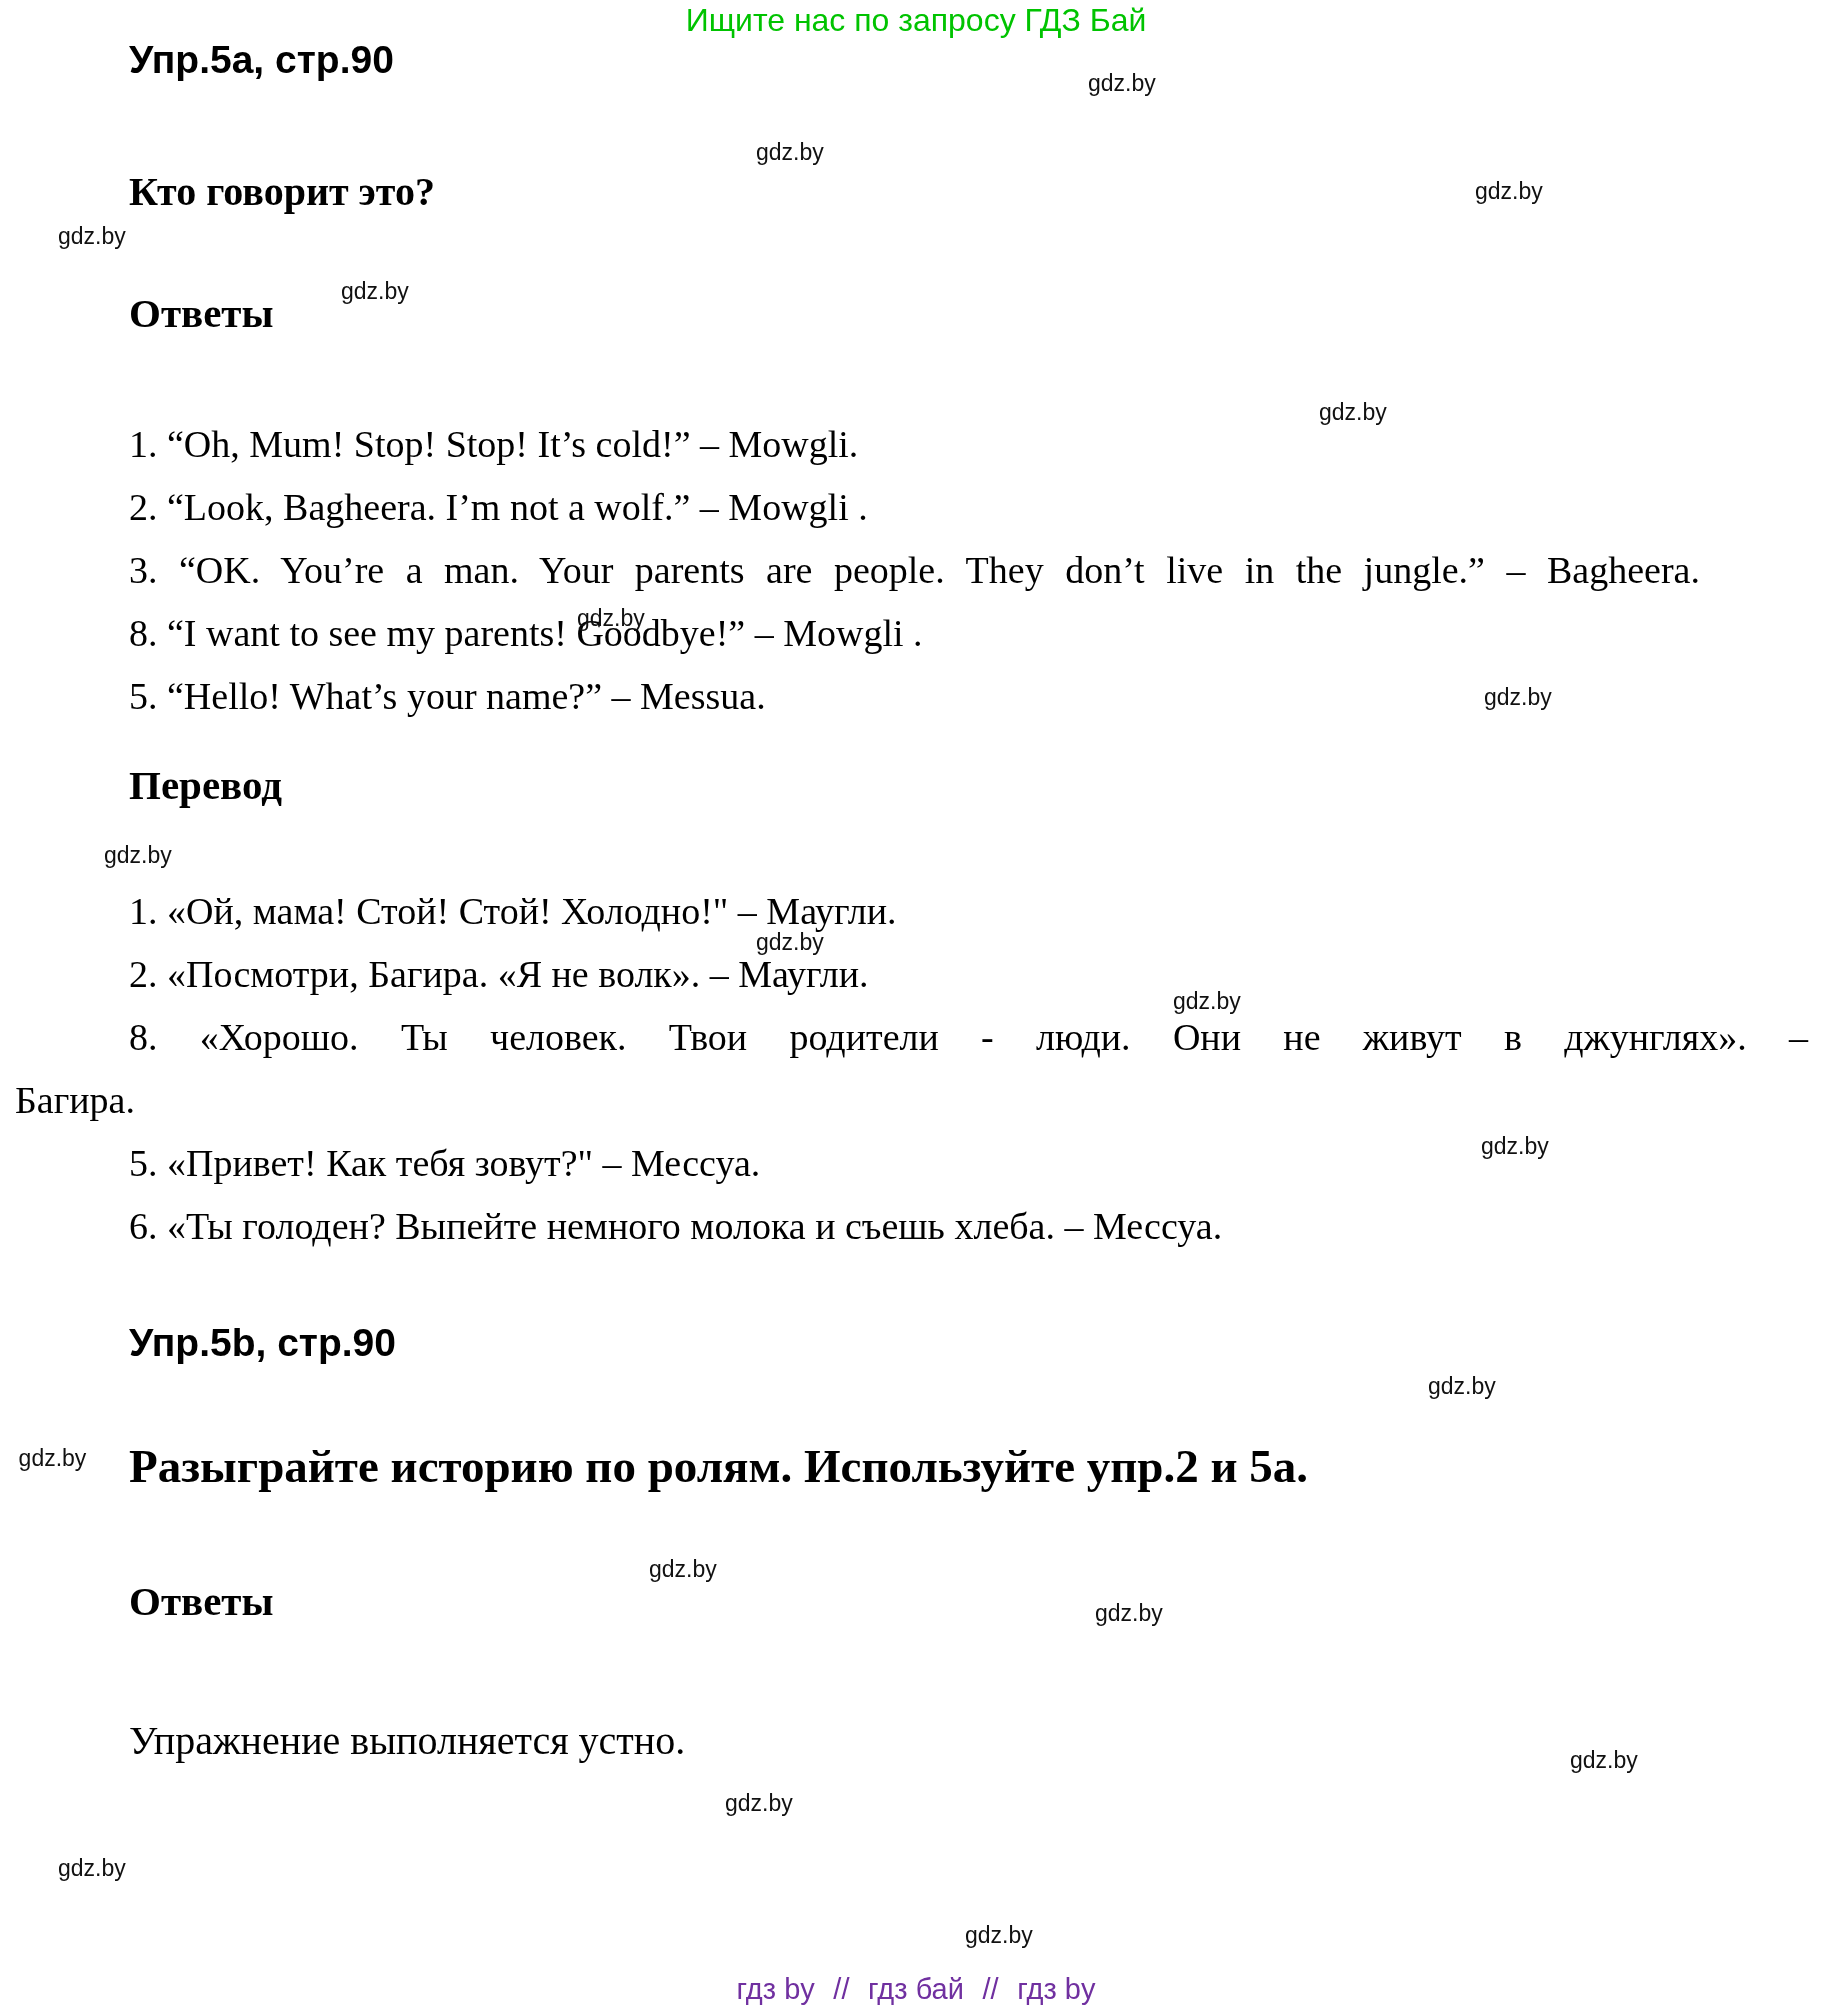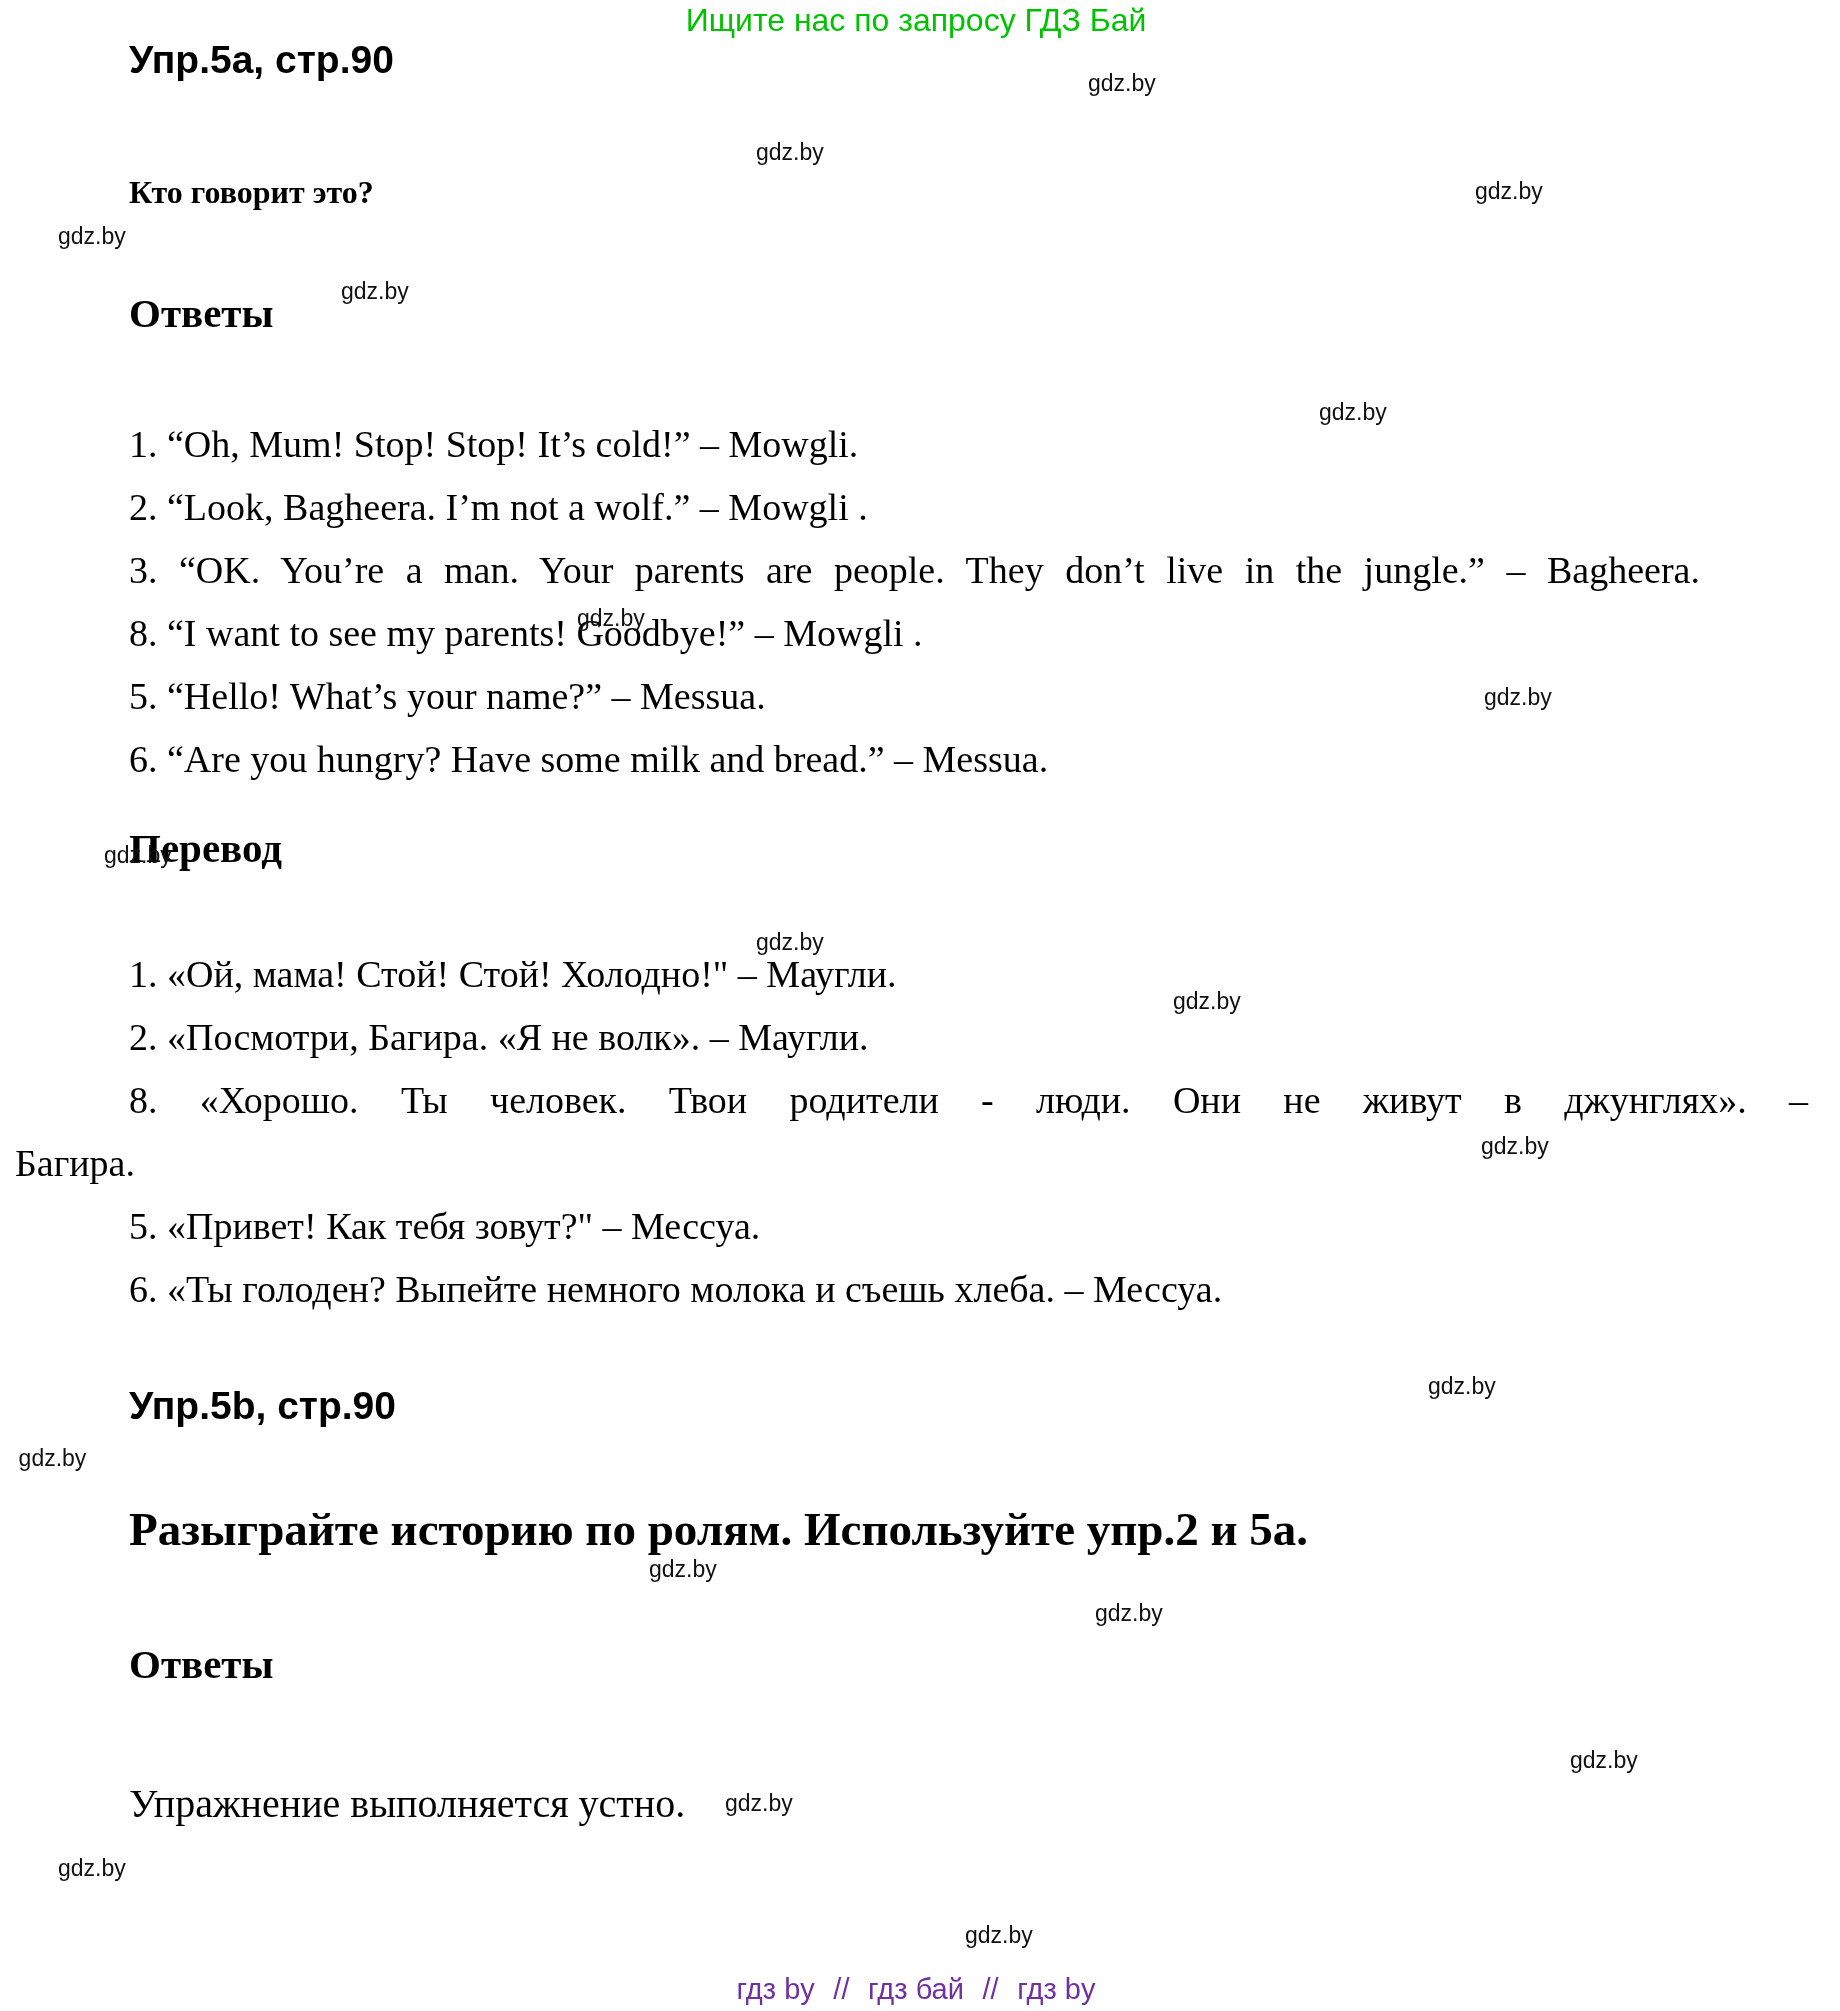--- a/index.html
+++ b/index.html
@@ -24,21 +24,21 @@
   .ex-title {
     margin: 36px 0 0 129px;
     font-family: "Liberation Sans", "DejaVu Sans", sans-serif;
     font-size: 39px;
     font-weight: 700;
     line-height: 48px;
   }
   .ex-title.five-b { margin-top: 61px; }
   .task {
     margin: 82px 16.7px 0 129px;
-    font-size: 32px;
+    font-size: 40px;
     font-weight: 700;
     line-height: 52px;
   }
   .task.five-b {
     margin-top: 74px;
     font-size: 47px;
     line-height: 50px;
   }
   .label {
     margin: 70px 0 0 129px;
@@ -96,21 +96,20 @@
   <h2 class="task">Кто говорит это?</h2>
 
   <h3 class="label">Ответы</h3>
 
   <div class="list en">
     <p>1. “Oh, Mum! Stop! Stop! It’s cold!” – Mowgli.</p>
     <p>2. “Look, Bagheera. I’m not a wolf.” – Mowgli .</p>
     <p class="spread-en">3. “OK. You’re a man. Your parents are people. They don’t live in the jungle.” – Bagheera.</p>
     <p>8. “I want to see my parents! Goodbye!” – Mowgli .</p>
     <p>5. “Hello! What’s your name?” – Messua.</p>
-    <p>6. “Are you hungry? Have some milk and bread.” – Messua.</p>
   </div>
 
   <h3 class="label perevod">Перевод</h3>
 
   <div class="list ru">
     <p>1. «Ой, мама! Стой! Стой! Холодно!" – Маугли.</p>
     <p>2. «Посмотри, Багира. «Я не волк». – Маугли.</p>
     <p class="spread-ru">8. «Хорошо. Ты человек. Твои родители - люди. Они не живут в джунглях». – Багира.</p>
     <p>5. «Привет! Как тебя зовут?" – Мессуа.</p>
     <p>6. «Ты голоден? Выпейте немного молока и съешь хлеба. – Мессуа.</p>

